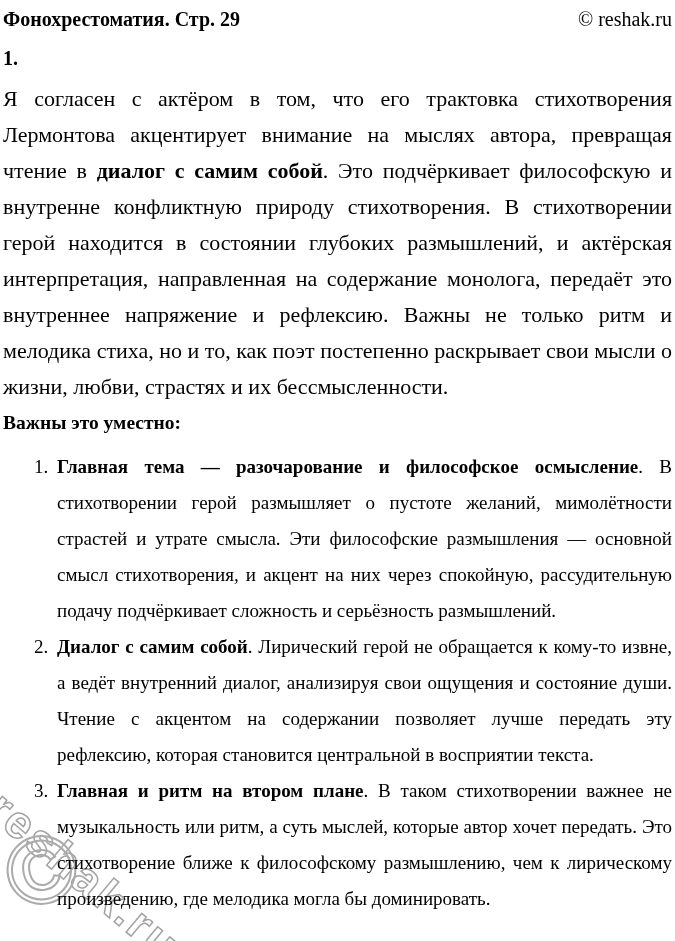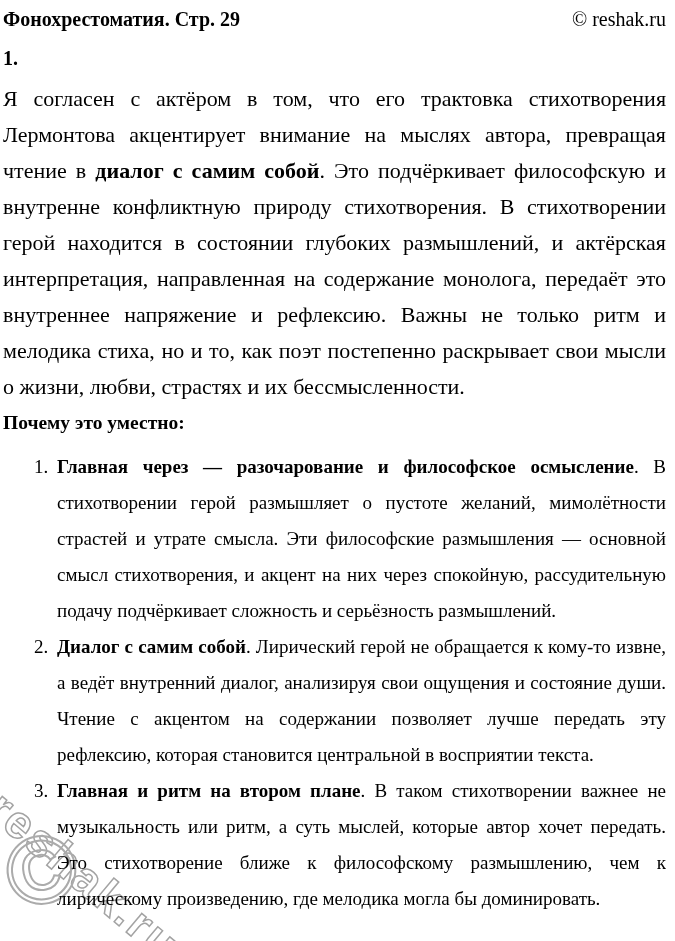--- a/index.html
+++ b/index.html
@@ -13,21 +13,21 @@
     overflow: hidden;
     font-family: "Liberation Serif", "DejaVu Serif", serif;
     color: #000000;
     position: relative;
   }
   .page {
     position: relative;
     width: 675px;
     height: 941px;
     box-sizing: border-box;
-    padding: 7px 9px 0 3px;
+    padding: 7px 3px 0 3px;
     z-index: 1;
   }
   .topbar {
     display: flex;
     justify-content: space-between;
     align-items: baseline;
     font-size: 20px;
     line-height: 24px;
   }
   .doc-title { font-weight: bold; }
@@ -115,27 +115,27 @@
 
   <header class="topbar">
     <span class="doc-title">Фонохрестоматия. Стр. 29</span>
     <span class="copyright">© reshak.ru</span>
   </header>
 
   <div class="qnum">1.</div>
 
   <p class="intro"><span>Я согласен с актёром в том, что его трактовка стихотворения Лермонтова акцентирует внимание на мыслях автора, превращая чтение в </span><span class="b">диалог с самим собой</span><span>. Это подчёркивает философскую и внутренне конфликтную природу стихотворения. В стихотворении герой находится в состоянии глубоких размышлений, и актёрская интерпретация, направленная на содержание монолога, передаёт это внутреннее напряжение и рефлексию. Важны не только ритм и мелодика стиха, но и то, как поэт постепенно раскрывает свои мысли о жизни, любви, страстях и их бессмысленности.</span></p>
 
-  <h3 class="subheading">Почему это уместно:</h3>
+  <h3 class="subheading">Важны это уместно:</h3>
 
   <div class="reasons">
 
     <div class="reason">
       <span class="marker">1.</span>
-      <div class="content"><span class="b">Главная через — разочарование и философское осмысление</span><span>. В стихотворении герой размышляет о пустоте желаний, мимолётности страстей и утрате смысла. Эти философские размышления — основной смысл стихотворения, и акцент на них через спокойную, рассудительную подачу подчёркивает сложность и серьёзность размышлений.</span></div>
+      <div class="content"><span class="b">Главная тема — разочарование и философское осмысление</span><span>. В стихотворении герой размышляет о пустоте желаний, мимолётности страстей и утрате смысла. Эти философские размышления — основной смысл стихотворения, и акцент на них через спокойную, рассудительную подачу подчёркивает сложность и серьёзность размышлений.</span></div>
     </div>
 
     <div class="reason">
       <span class="marker">2.</span>
       <div class="content"><span class="b">Диалог с самим собой</span><span>. Лирический герой не обращается к кому-то извне, а ведёт внутренний диалог, анализируя свои ощущения и состояние души. Чтение с акцентом на содержании позволяет лучше передать эту рефлексию, которая становится центральной в восприятии текста.</span></div>
     </div>
 
     <div class="reason">
       <span class="marker">3.</span>
       <div class="content"><span class="b">Главная и ритм на втором плане</span><span>. В таком стихотворении важнее не музыкальность или ритм, а суть мыслей, которые автор хочет передать. Это стихотворение ближе к философскому размышлению, чем к лирическому произведению, где мелодика могла бы доминировать.</span></div>

